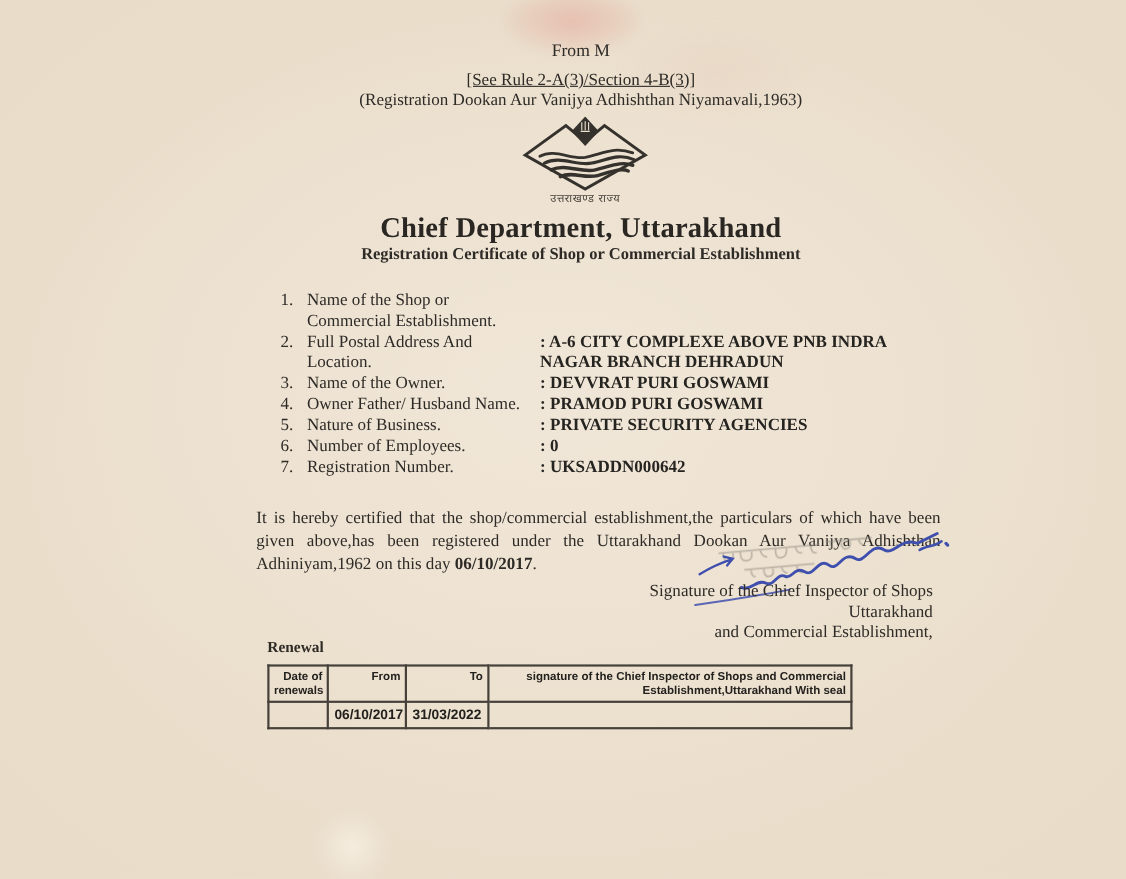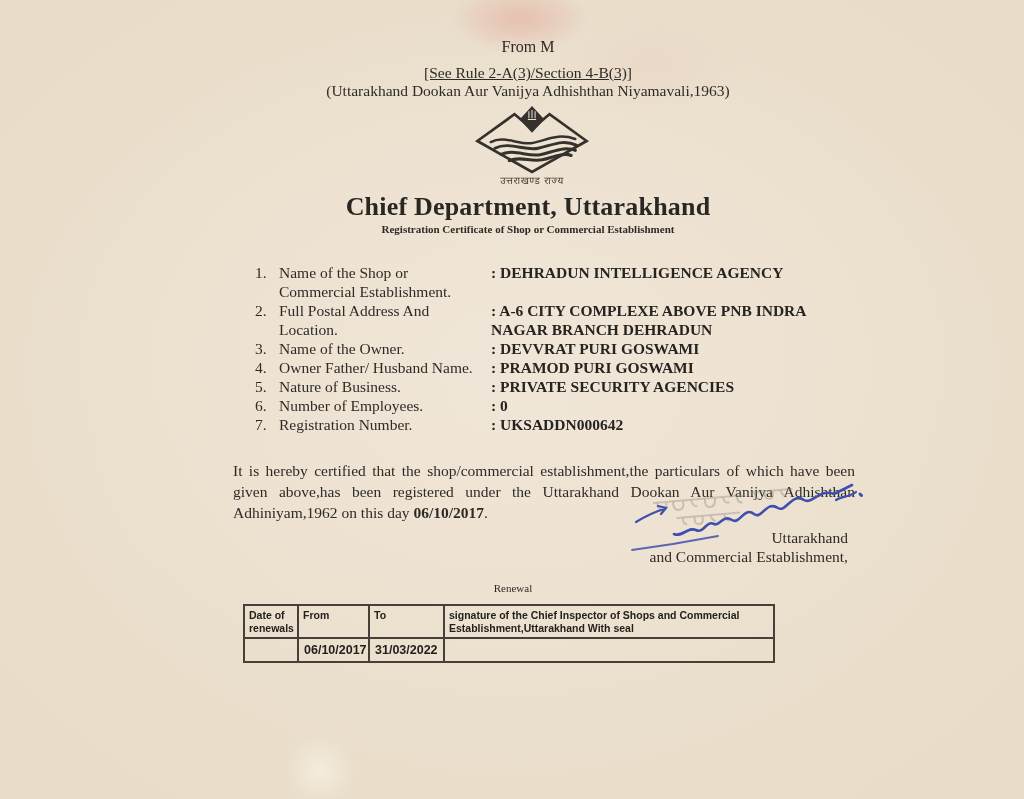--- a/index.html
+++ b/index.html
@@ -44,21 +44,21 @@
     font-size:10px; color:#46413a; letter-spacing:0.5px;
     font-family:"DejaVu Sans", sans-serif;
   }
 
   .dept-title {
     position:absolute; left:32px; top:192px; width:992px; text-align:center;
     font-size:26px; font-weight:700; letter-spacing:0.2px; color:#2a2723;
   }
   .cert-subtitle {
     position:absolute; left:32px; top:223px; width:992px; text-align:center;
-    font-size:11px; font-weight:700; color:#2e2b27;
+    font-size:15px; font-weight:700; color:#2e2b27;
   }
 
   .fields { position:absolute; left:255px; top:263px; width:566px; font-size:15.5px; line-height:19px; }
   .field-row { display:flex; }
   .field-num   { width:24px; flex:0 0 24px; }
   .field-label { width:212px; flex:0 0 212px; padding-right:4px; }
   .field-value { width:330px; flex:0 0 330px; font-weight:700; color:#262420; }
   .field-row.label-middle .field-label { align-self:center; }
   .field-row.label-middle .field-num   { align-self:flex-start; }
 
@@ -73,52 +73,52 @@
     opacity:0.5; filter:blur(0.7px); transform:rotate(-5deg);
   }
   .sig-ink { position:absolute; left:622px; top:478px; width:256px; height:78px; }
 
   .signatory {
     position:absolute; right:176px; top:529px; width:400px;
     text-align:right; font-size:15.5px; line-height:18.5px;
   }
 
   .renewal-heading {
-    position:absolute; left:243px; top:582px; width:540px; text-align:center;
-    font-size:11px; font-weight:400;
+    position:absolute; left:243px; top:582px; width:540px; 
+    font-size:14px; font-weight:700;
   }
   .renewal-table {
     position:absolute; left:243px; top:604px; width:530px;
     border-collapse:collapse; table-layout:fixed;
     font-family:"Liberation Sans", sans-serif; color:#23211e;
   }
   .renewal-table th, .renewal-table td { border:2px solid #45413a; }
   .renewal-table th {
-    font-size:10.5px; font-weight:700; text-align:left; vertical-align:top;
+    font-size:10.5px; font-weight:700; text-align:right; vertical-align:top;
     padding:3px 4px; line-height:12.5px; height:32px;
   }
   .renewal-table td {
     font-size:12.5px; font-weight:700; padding:2px 5px; height:24px; vertical-align:middle;
   }
   .col-date { width:54px; } .col-from { width:71px; } .col-to { width:75px; } .col-sig { width:330px; }
 
   .footer-note { position:absolute; left:253px; top:665px; font-size:15px; }
 </style>
 </head>
 <body>
 
 <div class="page">
 
   <div class="stain stain-top"></div>
   <div class="stain stain-top2"></div>
   <div class="stain stain-bottom"></div>
 
   <div class="center-head form-title">From M</div>
   <div class="center-head rule-line">[See Rule 2-A(3)/Section 4-B(3)]</div>
-  <div class="center-head act-line">(Uttarakhand Dookan Aur Vanijya Adhishthan Niyamavali,1963)</div>
+  <div class="center-head act-line">(Registration Dookan Aur Vanijya Adhishthan Niyamavali,1963)</div>
 
   <div class="emblem">
     <svg viewBox="0 0 110 66" xmlns="http://www.w3.org/2000/svg">
       <path d="M2,34 L38,8 L55,22 L72,8 L108,34 L55,64 Z" fill="none" stroke="#35322d" stroke-width="2.6" stroke-linejoin="miter"></path>
       <path d="M55,0 L67,13 L55,26 L43,13 Z" fill="#35322d"></path>
       <path d="M52,5 L52,12 M55,4 L55,12 M58,5 L58,12 M51,13 L59,13" stroke="#ece0cf" stroke-width="1" fill="none"></path>
       <path d="M15,35 C28,28 42,38 55,36 C70,33 80,26 97,32" fill="none" stroke="#35322d" stroke-width="2.4" stroke-linecap="round"></path>
       <path d="M19,41 C33,34 48,44 61,41 C75,38 85,32 98,38" fill="none" stroke="#35322d" stroke-width="2.8" stroke-linecap="round"></path>
       <path d="M25,47 C38,41 51,50 64,47 C77,44 87,39 97,43" fill="none" stroke="#35322d" stroke-width="3" stroke-linecap="round"></path>
       <path d="M33,53 C44,48 54,55 66,52 C77,49 86,45 93,48" fill="none" stroke="#35322d" stroke-width="3" stroke-linecap="round"></path>
@@ -126,21 +126,20 @@
   </div>
   <div class="emblem-caption">उत्तराखण्ड राज्य</div>
 
   <div class="dept-title">Chief Department, Uttarakhand</div>
   <div class="cert-subtitle">Registration Certificate of Shop or Commercial Establishment</div>
 
   <div class="fields">
     <div class="field-row">
       <div class="field-num">1.</div>
       <div class="field-label">Name of the Shop or Commercial Establishment.</div>
-      <div class="field-value">: DEHRADUN INTELLIGENCE AGENCY</div>
     </div>
     <div class="field-row label-middle">
       <div class="field-num">2.</div>
       <div class="field-label">Full Postal Address And Location.</div>
       <div class="field-value">: A-6 CITY COMPLEXE ABOVE PNB INDRA NAGAR BRANCH DEHRADUN</div>
     </div>
     <div class="field-row">
       <div class="field-num">3.</div>
       <div class="field-label">Name of the Owner.</div>
       <div class="field-value">: DEVVRAT PURI GOSWAMI</div>
@@ -183,20 +182,21 @@
     <svg viewBox="0 0 256 78" xmlns="http://www.w3.org/2000/svg" fill="none" stroke="#3f4fae" stroke-linecap="round">
       <path d="M14,44 C24,38 32,34 42,31 M36,28 L44,30 L39,36" stroke-width="2.2"></path>
       <path d="M52,56 C60,60 66,48 74,52 C82,56 84,42 92,46 C98,49 100,36 110,42 C118,47 122,28 132,36 C140,42 144,22 156,30 C164,35 170,14 182,22 C190,27 198,10 212,16 L230,7" stroke-width="2.6"></path>
       <path d="M214,22 C220,18 228,19 234,14" stroke-width="2.2"></path>
       <path d="M238,16 l1.5,1.5" stroke-width="3"></path>
       <path d="M10,72 C40,68 70,63 96,58" stroke-width="1.8" opacity="0.85"></path>
     </svg>
   </div>
 
   <div class="signatory">
+    <div>Signature of the Chief Inspector of Shops</div>
     <div>Uttarakhand</div>
     <div>and Commercial Establishment,</div>
   </div>
 
   <div class="renewal-heading">Renewal</div>
 
   <table class="renewal-table">
     <colgroup>
       <col class="col-date">
         <col class="col-from">

